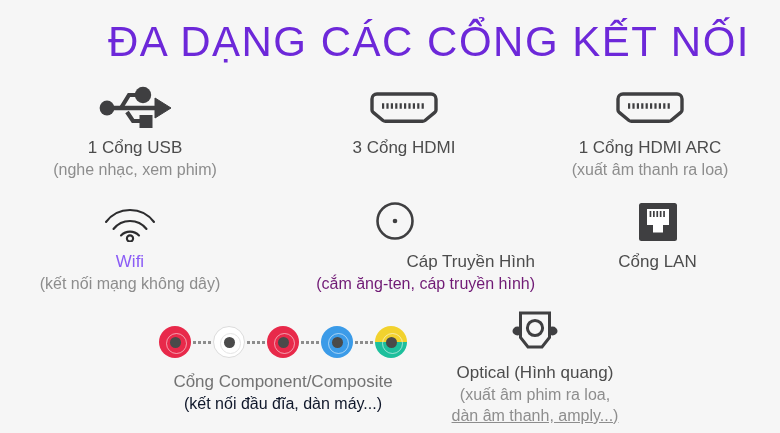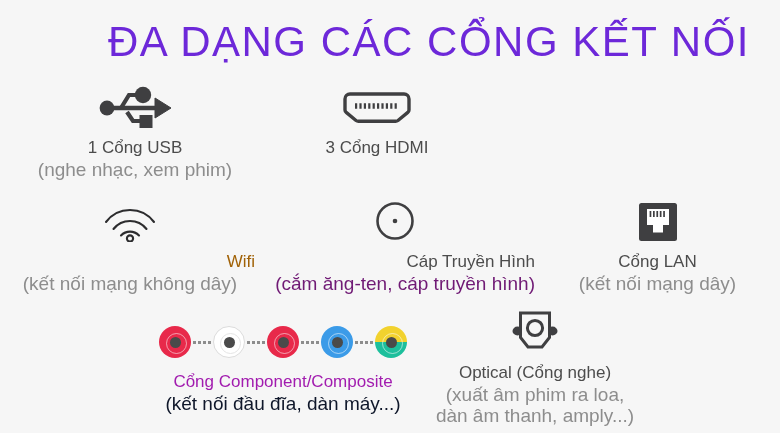--- a/index.html
+++ b/index.html
@@ -49,29 +49,29 @@
     height: 44px;
     margin-bottom: 8px;
   }
   .label {
     font-size: 17px;
     line-height: 23px;
     color: #4c4c4c;
     white-space: nowrap;
   }
   .sublabel {
-    font-size: 19px;
+    font-size: 16px;
     line-height: 21px;
     color: #8d8d8d;
     white-space: nowrap;
   }
 
   
   #item-usb      { left: 5px;   top: 84px;  width: 260px; }
-  #item-hdmi     { left: 247px; top: 84px;  width: 260px; }
+  #item-hdmi     { left: 274px; top: 84px;  width: 260px; }
   #item-hdmi-arc { left: 520px; top: 84px;  width: 260px; }
 
   
   #item-wifi     { left: 5px;   top: 198px; width: 250px; }
   #item-coax     { left: 255px; top: 198px; width: 280px; text-align: right; }
   #item-lan      { left: 535px; top: 198px; width: 245px; text-align: center; }
 
   
   #item-component { left: 108px; top: 318px; width: 350px; }
   #item-component .icon-wrap { height: 40px; margin-bottom: 12px; }
@@ -182,33 +182,43 @@
   <div class="item" id="item-hdmi">
     <div class="icon-wrap">
       <svg width="78" height="38" viewBox="0 0 78 38">
         <path d="M7 9 a5 5 0 0 1 5 -5 H66 a5 5 0 0 1 5 5 V20 a3 3 0 0 1 -1.2 2.4 L60 30.5 a4 4 0 0 1 -2.4 0.8 H20.4 a4 4 0 0 1 -2.4 -0.8 L8.2 22.4 A3 3 0 0 1 7 20 Z" fill="none" stroke="#3f3f41" stroke-width="3.4"></path>
         <path d="M17 16 H61" fill="none" stroke="#3f3f41" stroke-width="5.5" stroke-dasharray="2.2 2.2"></path>
       </svg>
     </div>
     <div class="label" style="color: rgb(76, 76, 76);">3 Cổng HDMI</div>
   </div>
 
+  <div class="item" id="item-hdmi-arc">
+    <div class="icon-wrap">
+      <svg width="78" height="38" viewBox="0 0 78 38">
+        <path d="M7 9 a5 5 0 0 1 5 -5 H66 a5 5 0 0 1 5 5 V20 a3 3 0 0 1 -1.2 2.4 L60 30.5 a4 4 0 0 1 -2.4 0.8 H20.4 a4 4 0 0 1 -2.4 -0.8 L8.2 22.4 A3 3 0 0 1 7 20 Z" fill="none" stroke="#3f3f41" stroke-width="3.4"></path>
+        <path d="M17 16 H61" fill="none" stroke="#3f3f41" stroke-width="5.5" stroke-dasharray="2.2 2.2"></path>
+      </svg>
+    </div>
+    <div class="label" style="color: rgb(76, 76, 76);">1 Cổng HDMI ARC</div>
+    <div class="sublabel" style="color: rgb(141, 141, 141);">(xuất âm thanh ra loa)</div>
+  </div>
 
   <div class="item" id="item-wifi">
     <div class="icon-wrap">
       <svg width="60" height="42" viewBox="0 0 60 42">
         <g fill="none" stroke="#2c2c2e" stroke-width="2.1" stroke-linecap="round">
           <path d="M6 22 A30 30 0 0 1 54 22"></path>
           <path d="M13.5 29 A21 21 0 0 1 46.5 29"></path>
           <path d="M21 35.5 A12.5 12.5 0 0 1 39 35.5"></path>
         </g>
         <circle cx="30" cy="38.5" r="3.1" fill="none" stroke="#2c2c2e" stroke-width="2.1"></circle>
       </svg>
     </div>
-    <div class="label" style="color: #a16207; text-align: right;">Wifi</div>
+    <div class="label" style="color: #8b5cf6;">Wifi</div>
     <div class="sublabel" style="color: rgb(141, 141, 141); text-align: center;">(kết nối mạng không dây)</div>
   </div>
 
   <div class="item" id="item-coax">
     <div class="icon-wrap">
       <svg width="42" height="42" viewBox="0 0 42 42">
         <circle cx="21" cy="21" r="17.5" fill="none" stroke="#3f3f41" stroke-width="2.6"></circle>
         <circle cx="21" cy="21" r="2.3" fill="#3f3f41"></circle>
       </svg>
     </div>
@@ -224,21 +234,20 @@
         <g fill="#3f3f41">
           <rect x="11.6" y="9" width="1.7" height="6"></rect>
           <rect x="15.0" y="9" width="1.7" height="6"></rect>
           <rect x="18.4" y="9" width="1.7" height="6"></rect>
           <rect x="21.8" y="9" width="1.7" height="6"></rect>
           <rect x="25.2" y="9" width="1.7" height="6"></rect>
         </g>
       </svg>
     </div>
     <div class="label" style="color: rgb(76, 76, 76);">Cổng LAN</div>
-    <div class="sublabel" style="color: rgb(141, 141, 141);">(kết nối mạng dây)</div>
   </div>
 
   <div class="item" id="item-component">
     <div class="icon-wrap">
       <div class="rca-row">
 
         <div class="rca" id="rca-0" style="background: rgb(232, 41, 74);">
           <div class="ring"></div>
           <div class="core"></div>
         </div>
@@ -284,31 +293,31 @@
 
         <div class="rca split" id="rca-4">
           <div class="top-half" style="background: rgb(242, 210, 46);"></div>
           <div class="bottom-half" style="background: rgb(29, 191, 156);"></div>
           <div class="ring"></div>
           <div class="core"></div>
         </div>
 
       </div>
     </div>
-    <div class="label" style="color: #a21caf; text-align: center;">Cổng Component/Composite</div>
+    <div class="label" style="color: #737373; text-align: center;">Cổng Component/Composite</div>
     <div class="sublabel" style="color: #0f172a;">(kết nối đầu đĩa, dàn máy...)</div>
   </div>
 
   <div class="item" id="item-optical">
     <div class="icon-wrap">
       <svg width="52" height="48" viewBox="0 0 52 48">
         <ellipse cx="8.5" cy="24" rx="5" ry="4.4" fill="#3f3f41"></ellipse>
         <ellipse cx="43.5" cy="24" rx="5" ry="4.4" fill="#3f3f41"></ellipse>
         <path d="M11.5 6 H40.5 V30.5 L33 40 H19 L11.5 30.5 Z" fill="#f6f6f6" stroke="#3f3f41" stroke-width="3"></path>
         <circle cx="26" cy="21" r="7.6" fill="none" stroke="#3f3f41" stroke-width="3"></circle>
       </svg>
     </div>
-    <div class="label" style="color: rgb(76, 76, 76);">Optical (Cổng nghe)</div>
+    <div class="label" style="color: rgb(76, 76, 76);">Optical (Hình quang)</div>
     <div class="sublabel" style="color: rgb(141, 141, 141);">(xuất âm phim ra loa,</div>
-    <div class="sublabel" style="color: rgb(141, 141, 141);">dàn âm thanh, amply...)</div>
+    <div class="sublabel" style="color: rgb(141, 141, 141); text-decoration: underline;">dàn âm thanh, amply...)</div>
   </div>
 
 </div>
 
 </body></html>

